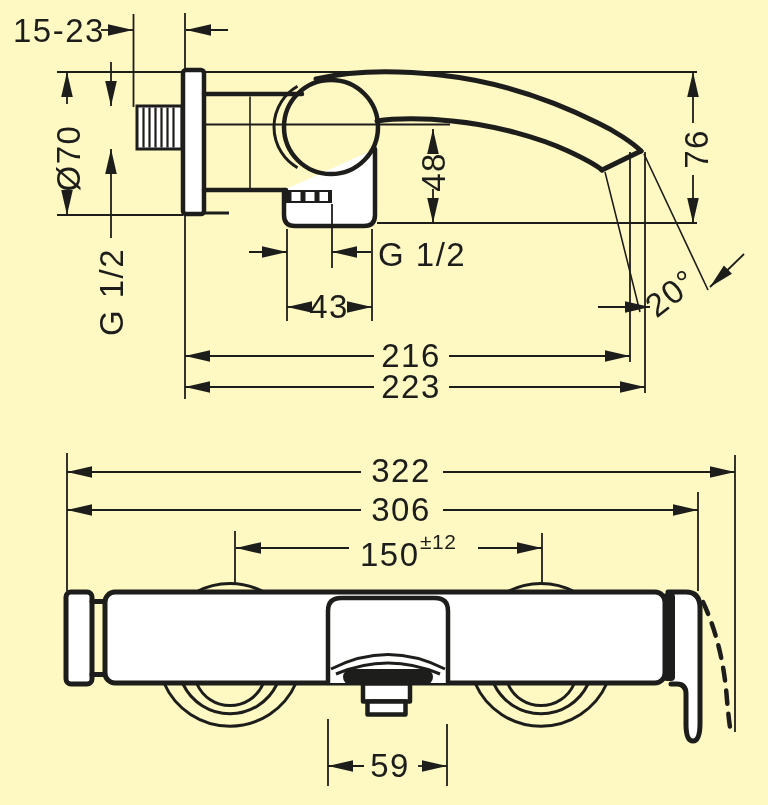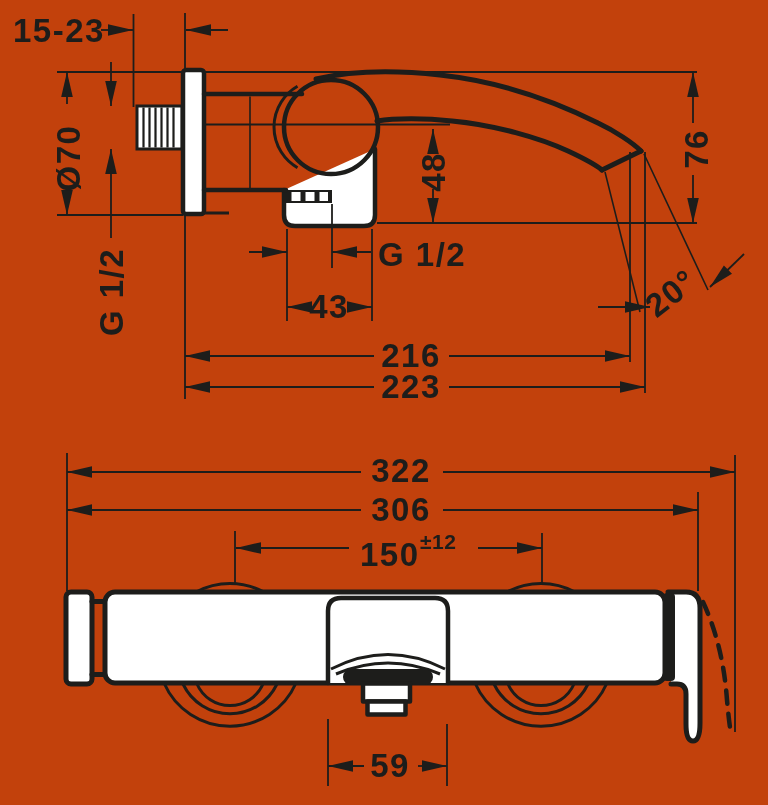--- a/index.html
+++ b/index.html
@@ -1,16 +1,16 @@
 <!DOCTYPE html>
 <html><head>
 <meta charset="utf-8">
 <style>
   html,body{margin:0;padding:0;background:#ffffff;}
-  .stage{width:768px;height:805px;background:#c2410c;position:relative;overflow:hidden;font-weight:bold;}
+  .stage{width:768px;height:805px;background:#fef9c3;position:relative;overflow:hidden;}
   svg{display:block;}
   text{font-family:"Liberation Sans", sans-serif;fill:#1d1d1b;font-size:33px;letter-spacing:1.5px;}
   .sup{font-size:21px;letter-spacing:0.5px;}
   .thin{stroke:#1d1d1b;stroke-width:1.8;fill:none;}
   .hair{stroke:#1d1d1b;stroke-width:1.6;fill:none;}
   .dim{stroke:#1d1d1b;stroke-width:1.8;fill:none;}
   .med{stroke:#1d1d1b;stroke-width:3;fill:#fff;}
   .medl{stroke:#1d1d1b;stroke-width:3;fill:none;}
   .bold{stroke:#1d1d1b;stroke-width:4.5;fill:none;stroke-linecap:round;}
   .boldw{stroke:#1d1d1b;stroke-width:4.5;fill:#fff;stroke-linecap:round;stroke-linejoin:round;}

